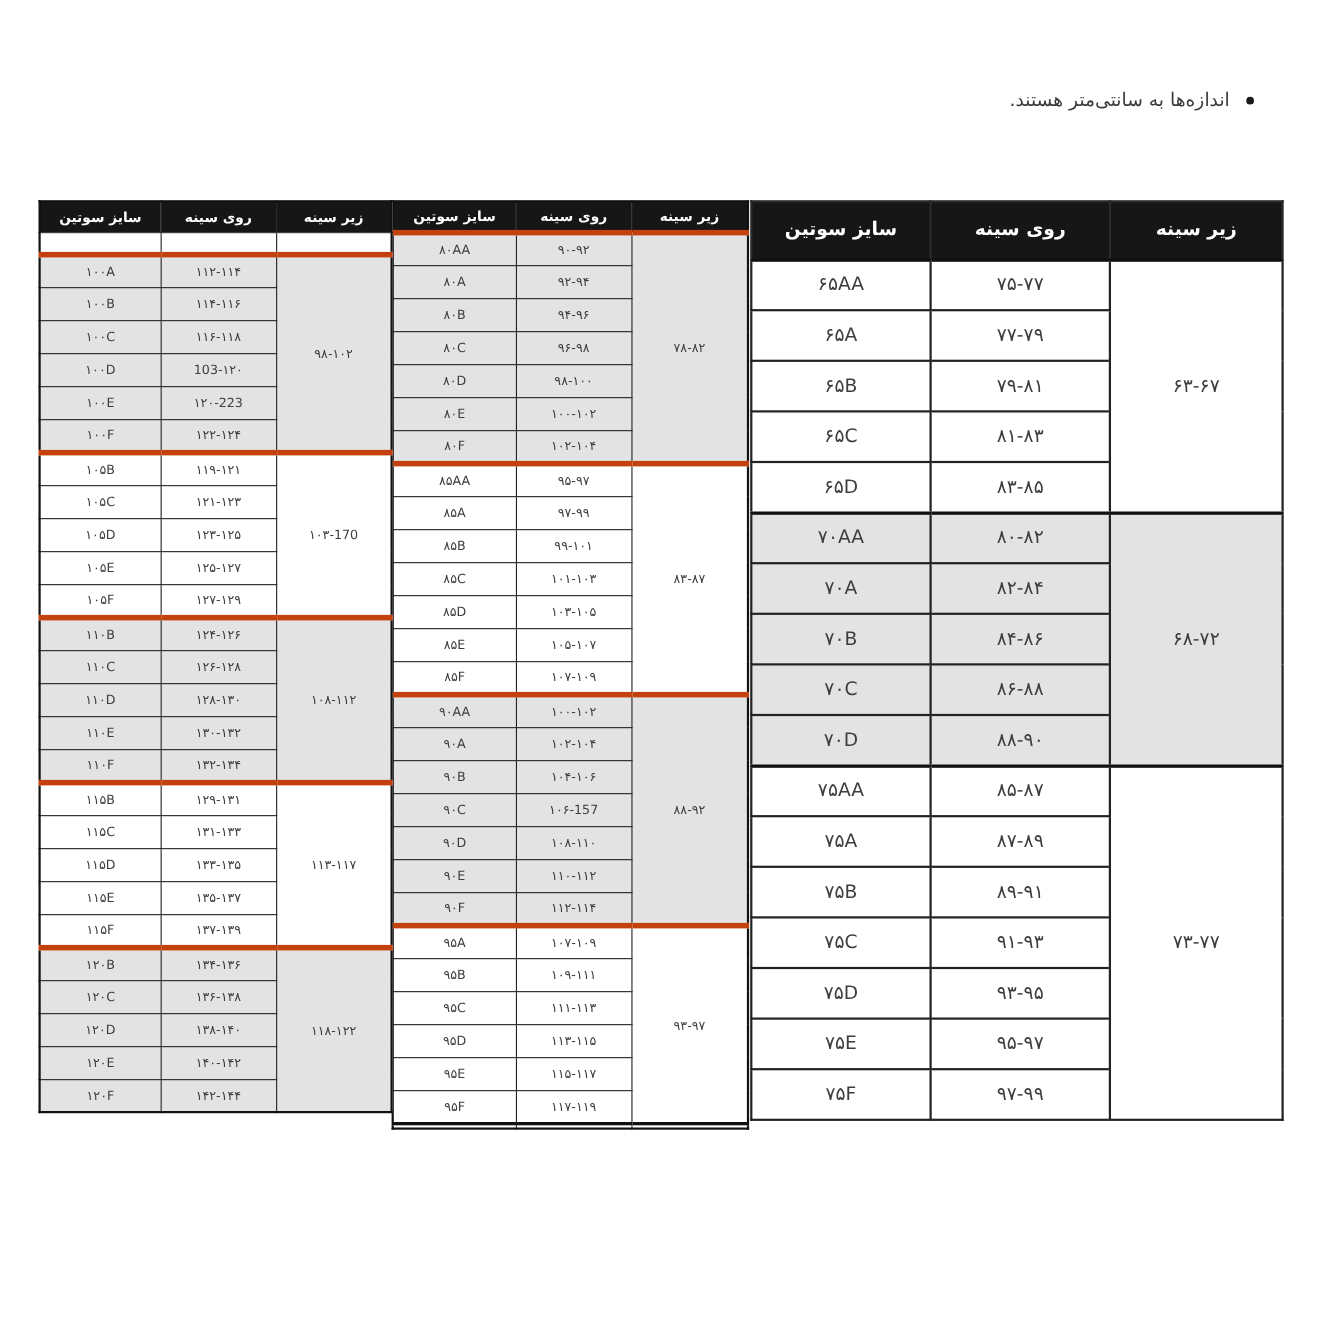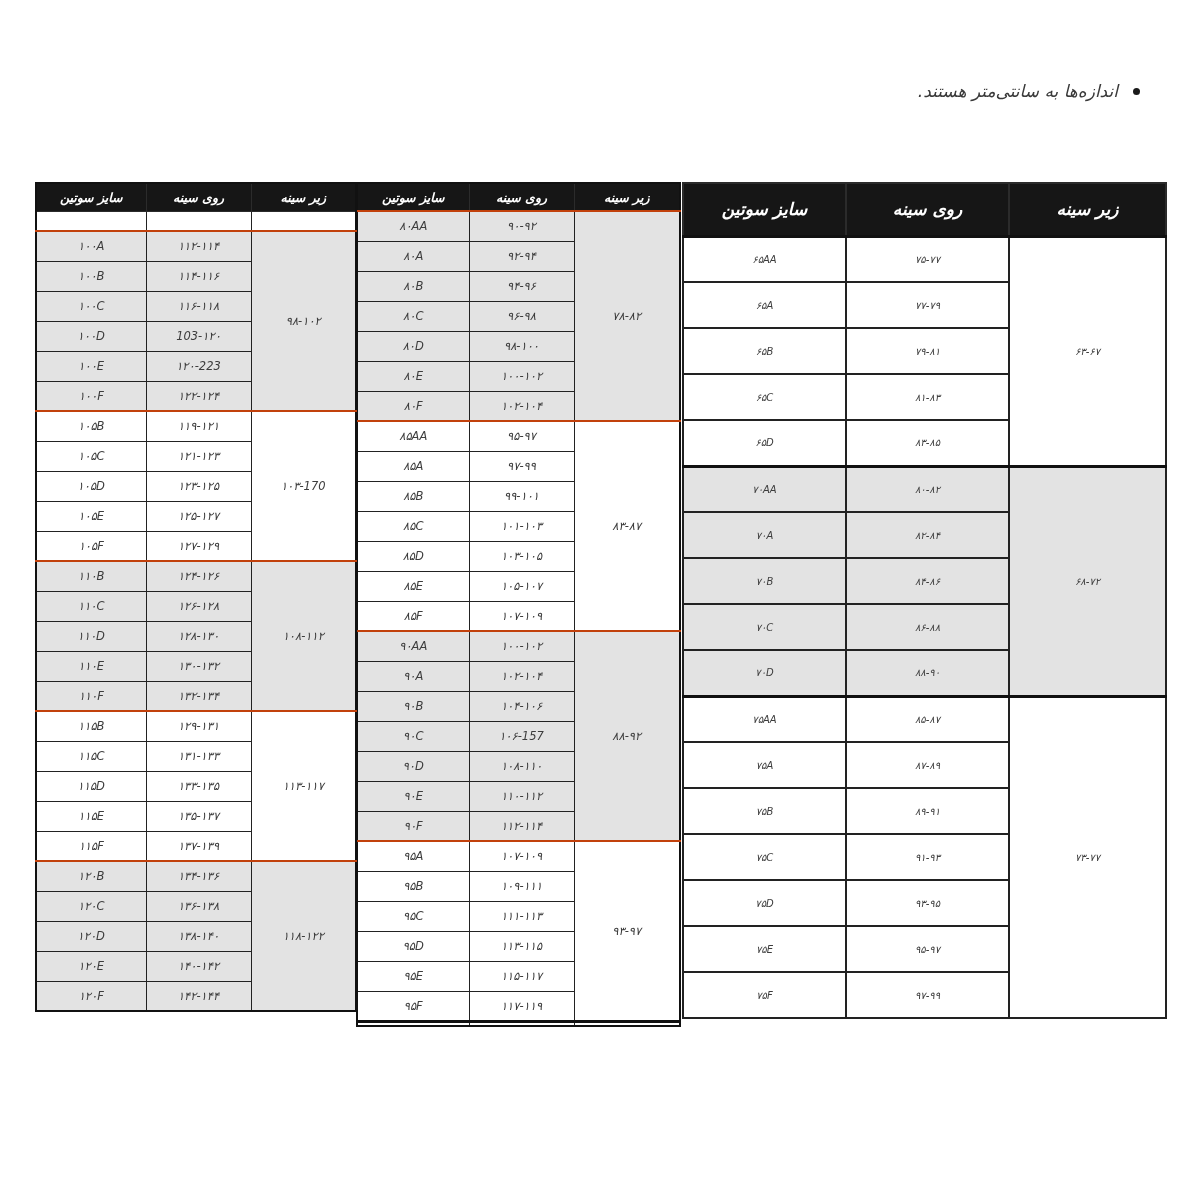--- a/index.html
+++ b/index.html
@@ -4,21 +4,21 @@
 <style>
   * { box-sizing: border-box; }
   html, body { margin: 0; padding: 0; }
   body {
     width: 1200px; height: 1200px;
     background: #ffffff;
     font-family: "DejaVu Sans", sans-serif;
     position: relative;
     overflow: hidden;
   }
-  .page { position: relative; width: 1200px; height: 864px; font-style: italic; }
+  .page { position: relative; width: 1200px; height: 864px; }
 
   
   ul.notes {
     position: absolute; top: 80px; right: 58px;
     margin: 0; padding: 0; list-style: none;
     direction: rtl; text-align: right;
     color: #3a3a3a; font-size: 17px; font-weight: 500;
   }
   ul.notes li { position: relative; padding-right: 24px; margin-bottom: 23px; line-height: 1.35; }
   ul.notes li .dot {
@@ -40,33 +40,33 @@
     border: 1px solid #2b2b2b;
   }
   .tbl td {
     text-align: center; vertical-align: middle;
     color: #3d3d3d;
     direction: ltr;
     border: 1px solid #222222;
     background: #ffffff;
   }
   .tbl tr.shaded td { background: #e3e3e3; }
-  .tbl tr.group-start td { border-top: 2px solid #c2410c; }
+  .tbl tr.group-start td { border-top: 5px solid #c2410c; }
 
   
   .tbl-small th { height: 28px; font-size: 12.5px; }
   .tbl-small td { height: 30px; font-size: 11.5px; }
   .tbl-small tr.empty-row td { height: 20px; }
   .tbl-small tr.clipped-row td { height: 5px; border-bottom: none; border-top: 3px solid #111111; }
   .tbl-mid { border-bottom: none; }
 
   
   .tbl-large { border-width: 3px; }
   .tbl-large th { height: 53px; font-size: 17px; border-width: 2px; border-color: #2b2b2b; }
-  .tbl-large td { height: 46px; font-size: 10px; border-width: 2px; }
+  .tbl-large td { height: 46px; font-size: 17px; border-width: 2px; }
   .tbl-large tr.group-start td { border-top: 3px solid #111111; }
 </style>
 </head>
 <body>
 
 <div class="page">
 
   <ul class="notes">
     <li>
       <span class="dot"></span>

